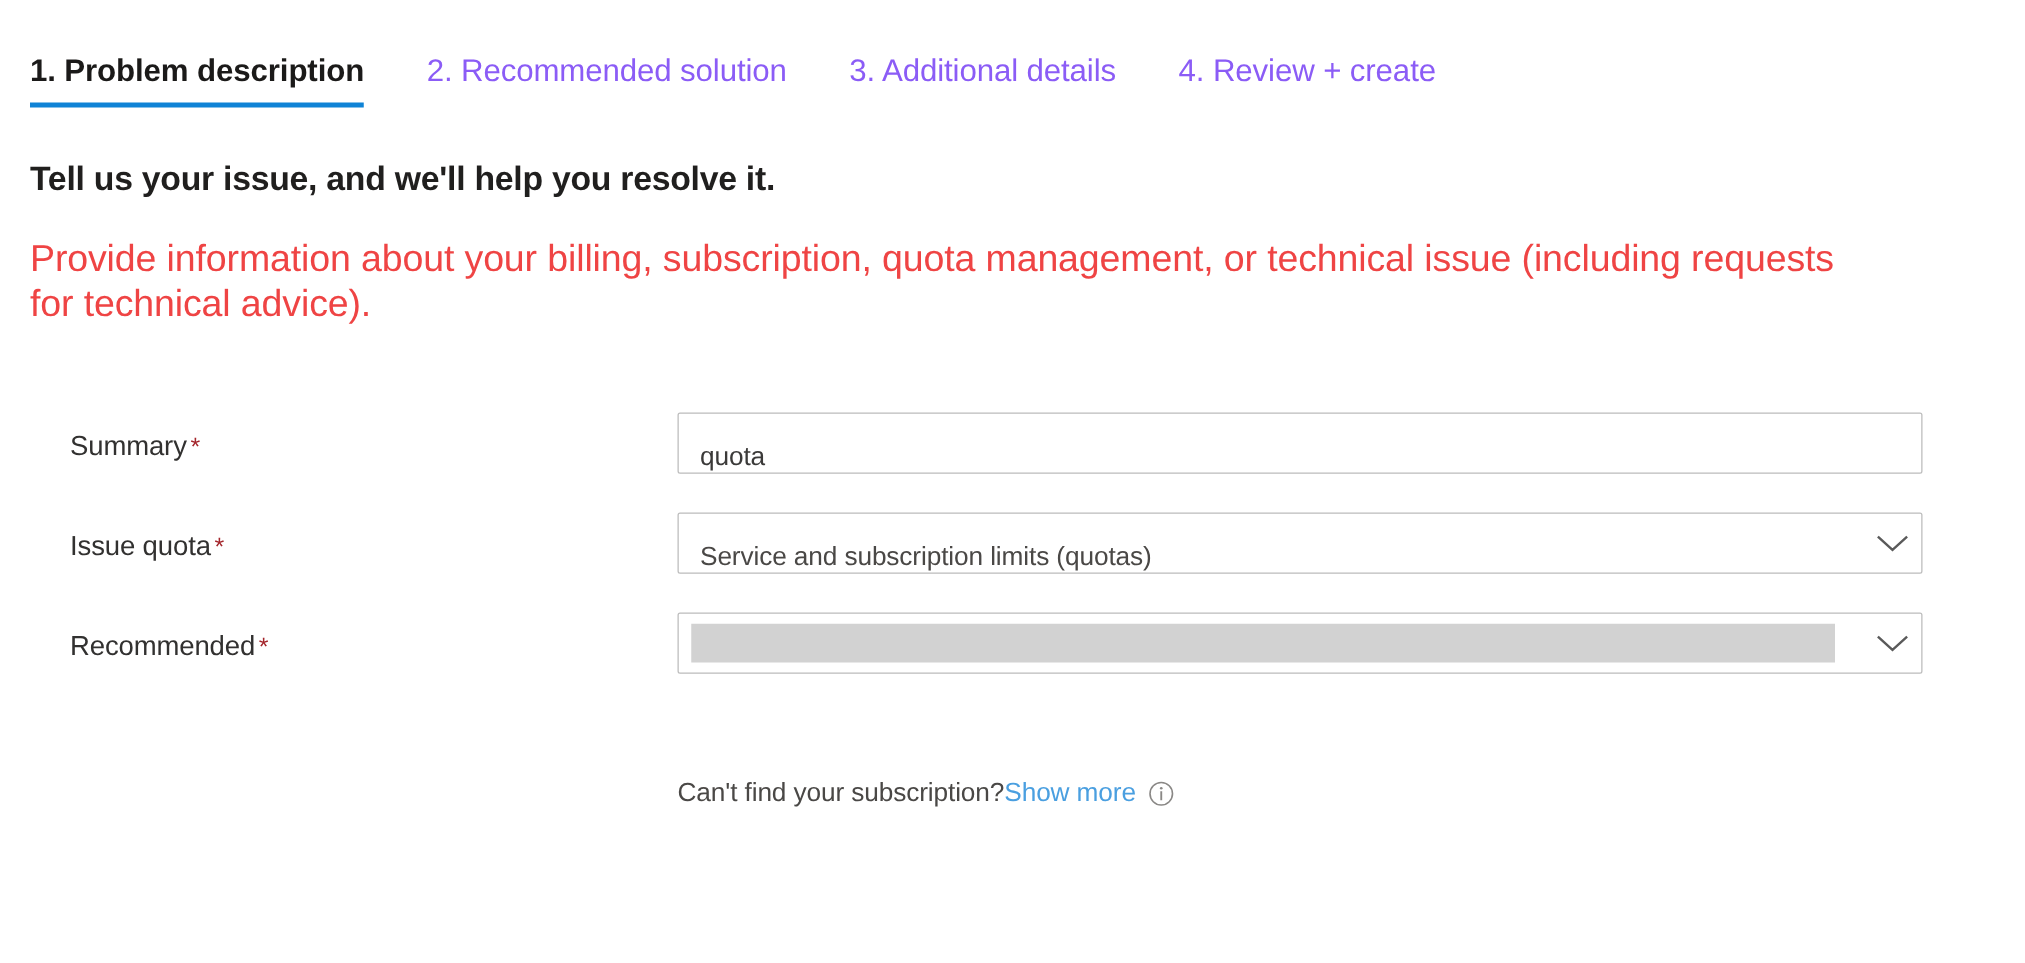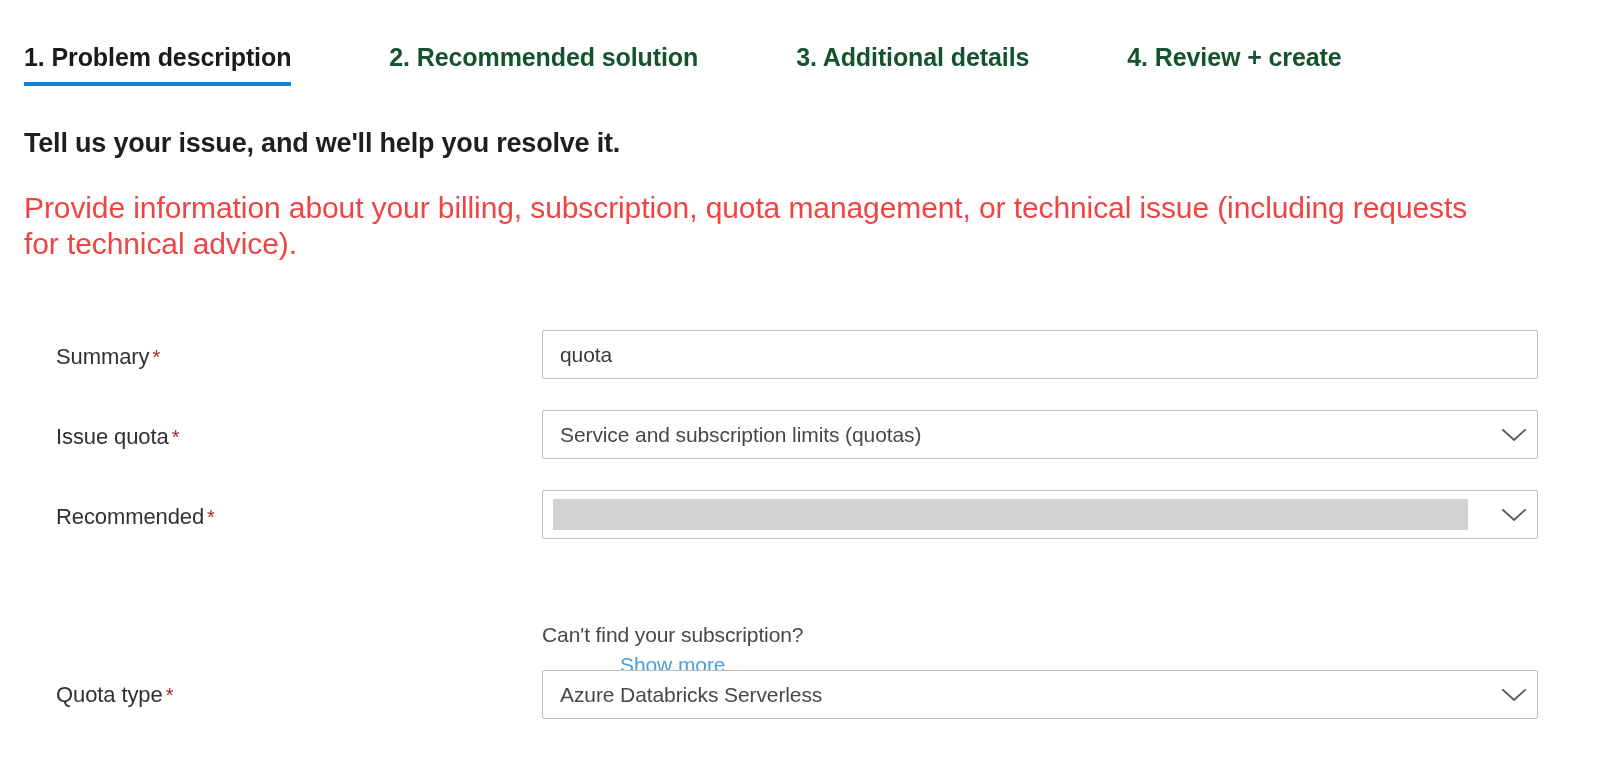--- a/index.html
+++ b/index.html
@@ -18,40 +18,39 @@
 
   
   .tabstrip {
     position: absolute;
     left: 0;
     top: 40px;
     width: 1620px;
     height: 54px;
     display: flex;
     align-items: flex-start;
-    gap: 48px;
   }
   .tab {
     position: relative;
     padding: 0 0 12px 0;
     margin-right: 50px;
     font-size: 25px;
     line-height: 34px;
     white-space: nowrap;
     cursor: pointer;
     letter-spacing: -0.1px;
   }
   .tab:first-child { margin-left: 24px; }
   .tab.active {
     color: #1b1a19;
     font-weight: bold;
   }
   .tab.inactive {
-    color: #14532d;
-    font-weight: bold;
+    color: #8b5cf6;
+    font-weight: normal;
   }
   .tab.active .tab-underline {
     position: absolute;
     left: 0;
     right: 0;
     bottom: 0;
     height: 4px;
     background: #0f83d6;
   }
 
@@ -110,21 +109,21 @@
     position: absolute;
     left: 542px;
     width: 996px;
     height: 49px;
     top: 0;
     box-sizing: border-box;
     border: 1px solid #bcbcbc;
     background: #ffffff;
     border-radius: 2px;
     display: flex;
-    align-items: center;
+    align-items: flex-end;
   }
   .control .value {
     font-size: 21px;
     color: #4a4846;
     padding-left: 17px;
     letter-spacing: -0.1px;
     white-space: nowrap;
     overflow: hidden;
     flex: 1;
   }
@@ -155,21 +154,20 @@
     position: absolute;
     left: 542px;
     top: 0;
     display: flex;
     align-items: center;
     font-size: 21px;
     line-height: 30px;
     color: #4a4846;
     letter-spacing: -0.1px;
     white-space: nowrap;
-    flex-direction: column;
   }
   .helper-link {
     color: #4a9fe0;
     margin-left: 0;
     cursor: pointer;
   }
   .info-icon {
     margin-left: 9px;
     width: 22px;
     height: 22px;
@@ -249,27 +247,14 @@
       <span class="info-icon">
         <svg width="22" height="22" viewBox="0 0 22 22" aria-hidden="true">
           <circle cx="11" cy="11" r="9" fill="none" stroke="#8a8886" stroke-width="1.3"></circle>
           <circle cx="11" cy="6.6" r="1.05" fill="#8a8886"></circle>
           <rect x="10.25" y="9" width="1.5" height="7.2" fill="#8a8886"></rect>
         </svg>
       </span>
     </div>
   </div>
 
-  <div class="form-row">
-    <div class="field-label" style="top:32px">
-      <span>Quota type</span><span class="req">*</span>
-    </div>
-    <div class="control" style="top:22px">
-      <span class="value">Azure Databricks Serverless</span>
-      <span class="chevron">
-        <svg width="26" height="16" viewBox="0 0 26 16" aria-hidden="true">
-          <polyline points="2,3 13,13 24,3" fill="none" stroke="#5a5a5a" stroke-width="1.9" stroke-linecap="square"></polyline>
-        </svg>
-      </span>
-    </div>
-  </div>
 
 </div>
 
 </body></html>

